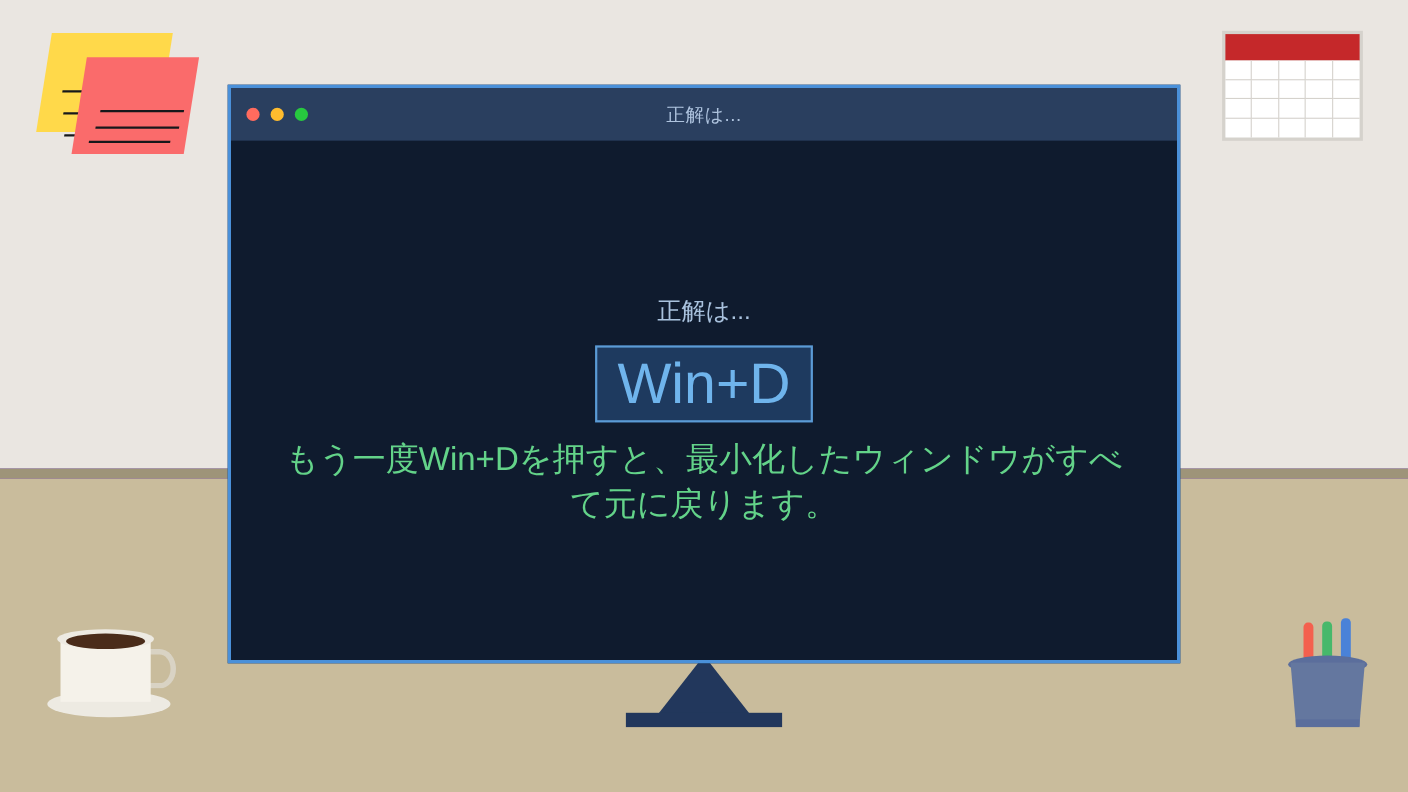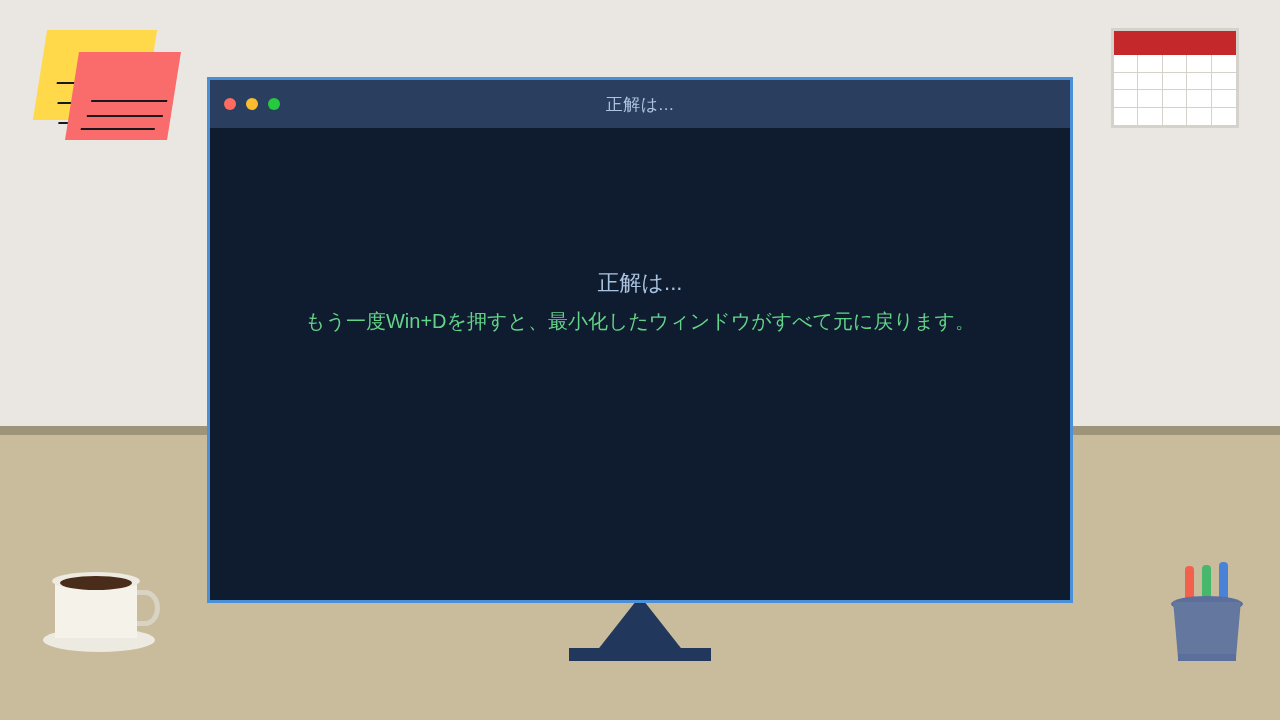--- a/index.html
+++ b/index.html
@@ -127,21 +127,21 @@
     color:#6FB4EC;
     font-size:52px;
     line-height:1;
     font-weight:400;
   }
   .explanation {
     margin-top:14px;
     width:790px;
     text-align:center;
     color:#63D389;
-    font-size:20px;
+    font-size:30px;
     line-height:1.35;
   }
 
   
   .saucer {
     position:absolute; left:43px; top:628px; width:112px; height:24px;
     background:#EDEAE2; border-radius:50%;
   }
   .mug-body {
     position:absolute; left:55px; top:580px; width:82px; height:58px;
@@ -238,20 +238,23 @@
       <div class="traffic">
         <div class="dot red"></div>
         <div class="dot amber"></div>
         <div class="dot green"></div>
       </div>
       <div class="win-title">正解は...</div>
     </div>
 
     <div class="screen-body">
       <div class="answer-heading">正解は...</div>
+      <div class="answer-box">
+        <div class="answer-text">Win+D</div>
+      </div>
       <div class="explanation">もう一度Win+Dを押すと、最小化したウィンドウがすべて元に戻ります。</div>
     </div>
 
   </div>
 
   <div class="mug-handle"></div>
   <div class="saucer"></div>
   <div class="mug-body"></div>
   <div class="mug-rim"></div>
   <div class="mug-coffee"></div>

